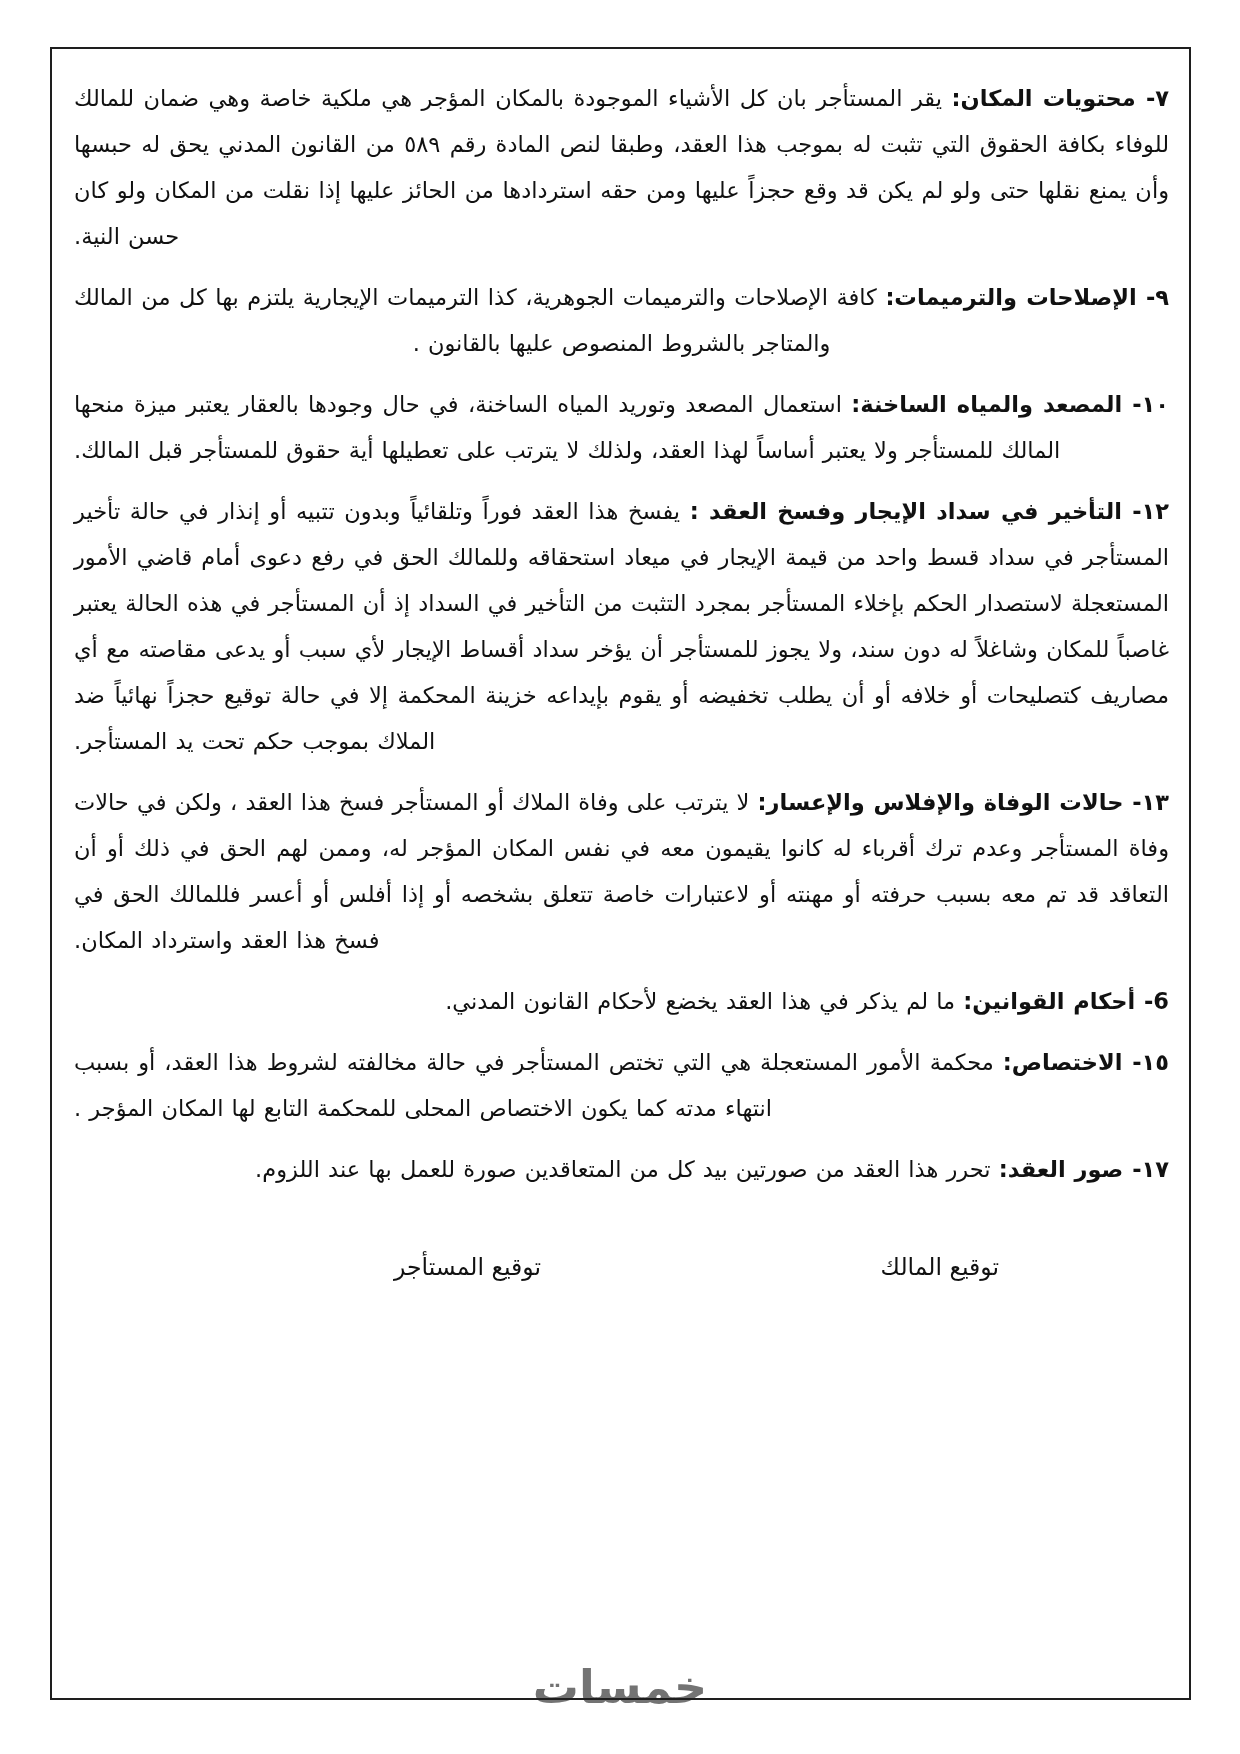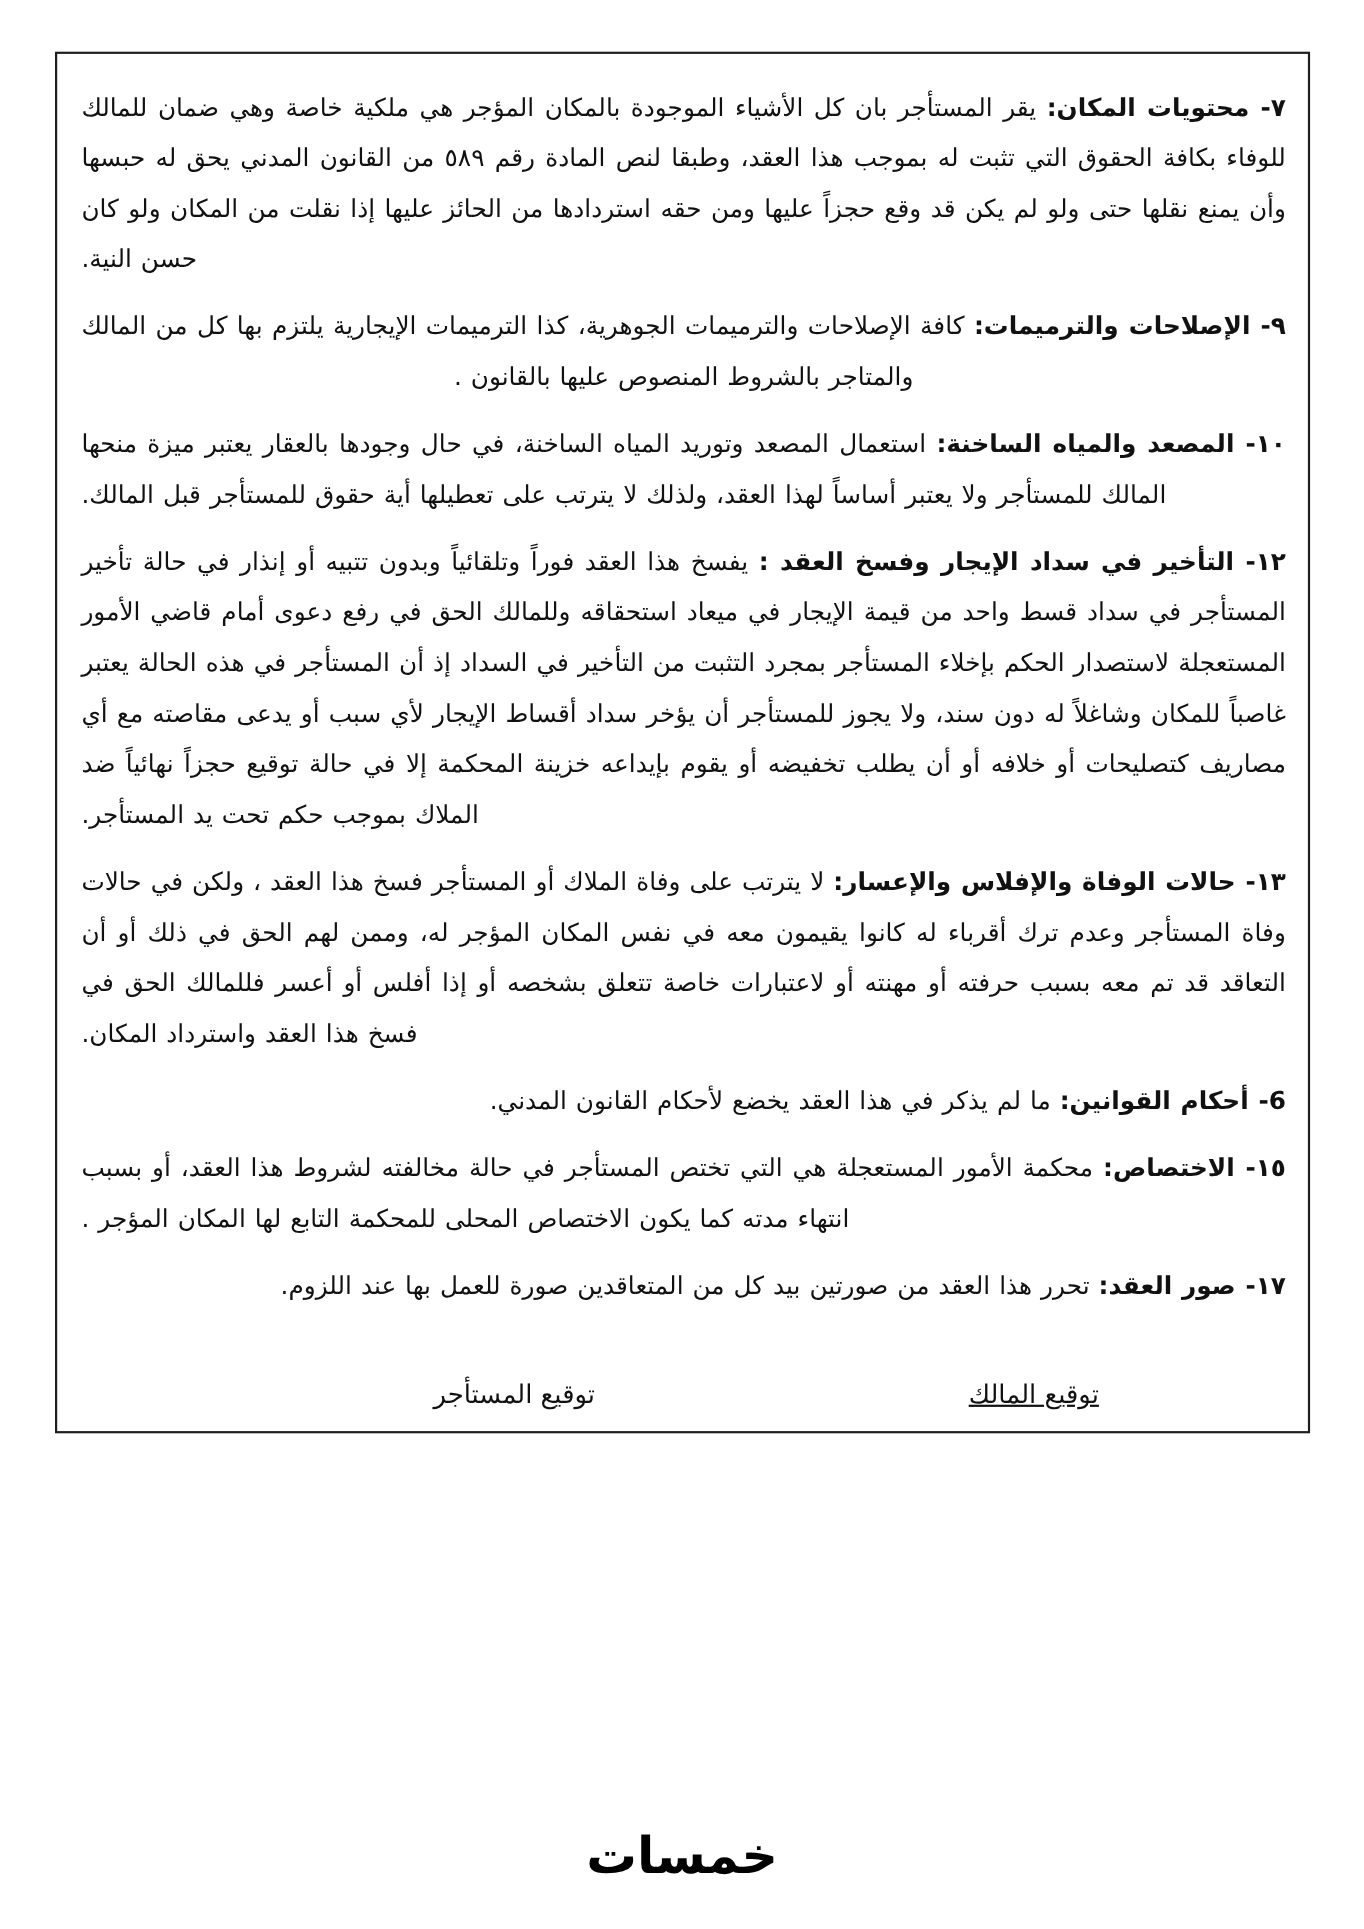--- a/index.html
+++ b/index.html
@@ -15,31 +15,31 @@
     color: #111111;
     overflow: hidden;
   }
   .watermark {
     position: absolute;
     left: 50%;
     top: 1660px;
     transform: translateX(-50%);
     font-size: 46px;
     font-weight: bold;
-    color: #000000;
+    color: #737373;
     letter-spacing: 2px;
     z-index: 0;
     user-select: none;
   }
   .frame {
     position: absolute;
     left: 50px;
     top: 47px;
     width: 1141px;
-    height: 1256px;
+    height: 1653px;
     border: 2px solid #1e1e1e;
     box-sizing: border-box;
     padding: 26px 20px 5px 22px;
     direction: rtl;
     z-index: 1;
   }
   p.clause {
     margin: 15px 0 0 0;
     font-size: 22.5px;
     line-height: 46px;
@@ -51,21 +51,21 @@
   .al-left   { text-align-last: left; }
   .al-center { text-align-last: center; }
   .al-right  { text-align-last: right; }
   .sigs {
     position: relative;
     margin-top: 52px;
     height: 50px;
     font-size: 23.5px;
     line-height: 46px;
   }
-  .sig-owner  { position: absolute; right: 170px; top: 0; text-decoration: underline; }
+  .sig-owner  { position: absolute; right: 170px; top: 0; }
   .sig-tenant { position: absolute; left: 320px; top: 0; }
 </style>
 </head>
 <body>
 
 <div class="watermark">خمسات</div>
 
 <div class="frame">
 
   <p class="clause first al-left">

